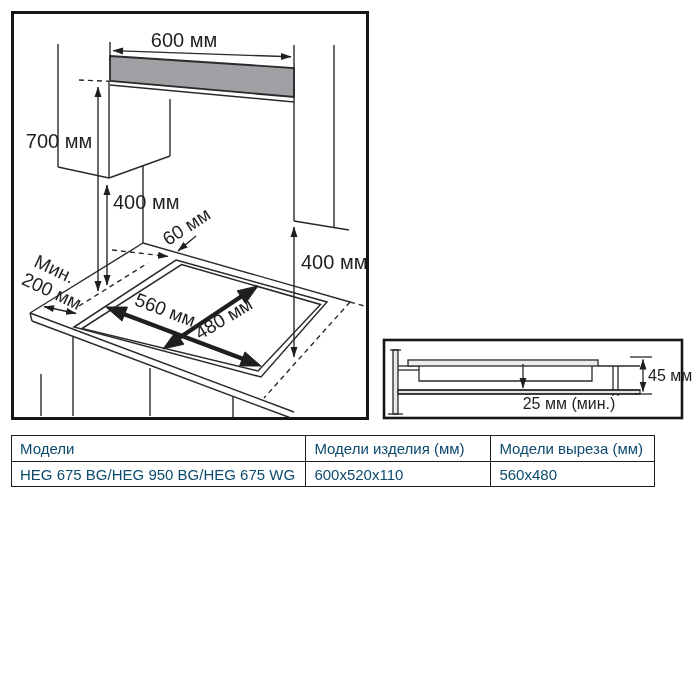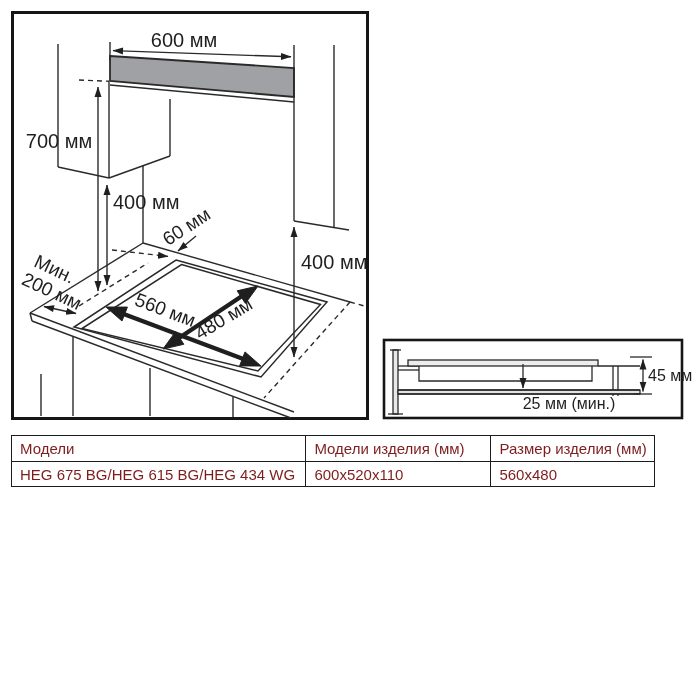--- a/index.html
+++ b/index.html
@@ -3,21 +3,21 @@
 <meta charset="utf-8">
 <style>
   html,body{margin:0;padding:0;background:#fff;}
   .page{position:relative;width:700px;height:700px;background:#ffffff;overflow:hidden;
         font-family:"Liberation Sans", sans-serif;color:#1a1a1a;border-radius:15px;}
   svg text{font-family:"Liberation Sans", sans-serif;fill:#1f1f1f;}
   .dim-label{font-size:20px;}
   .dim-label-sm{font-size:19px;}
   .side-label{font-size:16px;}
   table.spec{position:absolute;left:11px;top:435px;width:644px;border-collapse:collapse;
-             table-layout:fixed;font-size:15px;color:#7f1d1d;}
+             table-layout:fixed;font-size:15px;color:#0c4a6e;}
   table.spec th, table.spec td{border:1.7px solid #1c1c1c;font-weight:400;text-align:left;
              padding:2px 8px;white-space:nowrap;overflow:hidden;}
   table.spec th{height:21px;}
   table.spec td{height:20px;}
   .col-models{width:288px;}
   .col-size{width:181px;}
   .col-cut{width:160px;}
 </style>
 </head>
 <body>
@@ -160,25 +160,25 @@
 <table class="spec">
   <colgroup>
         <col class="col-models">
         <col class="col-size">
         <col class="col-cut">
       </colgroup>
   <thead>
     <tr>
       <th>Модели</th>
       <th>Модели изделия (мм)</th>
-      <th>Размер изделия (мм)</th>
+      <th>Модели выреза (мм)</th>
     </tr>
   </thead>
   <tbody>
     <tr>
-      <td>HEG 675 BG/HEG 615 BG/HEG 434 WG</td>
+      <td>HEG 675 BG/HEG 950 BG/HEG 675 WG</td>
       <td>600x520x110</td>
       <td>560x480</td>
     </tr>
   </tbody>
 </table>
 
 </div>
 
 </body></html>

